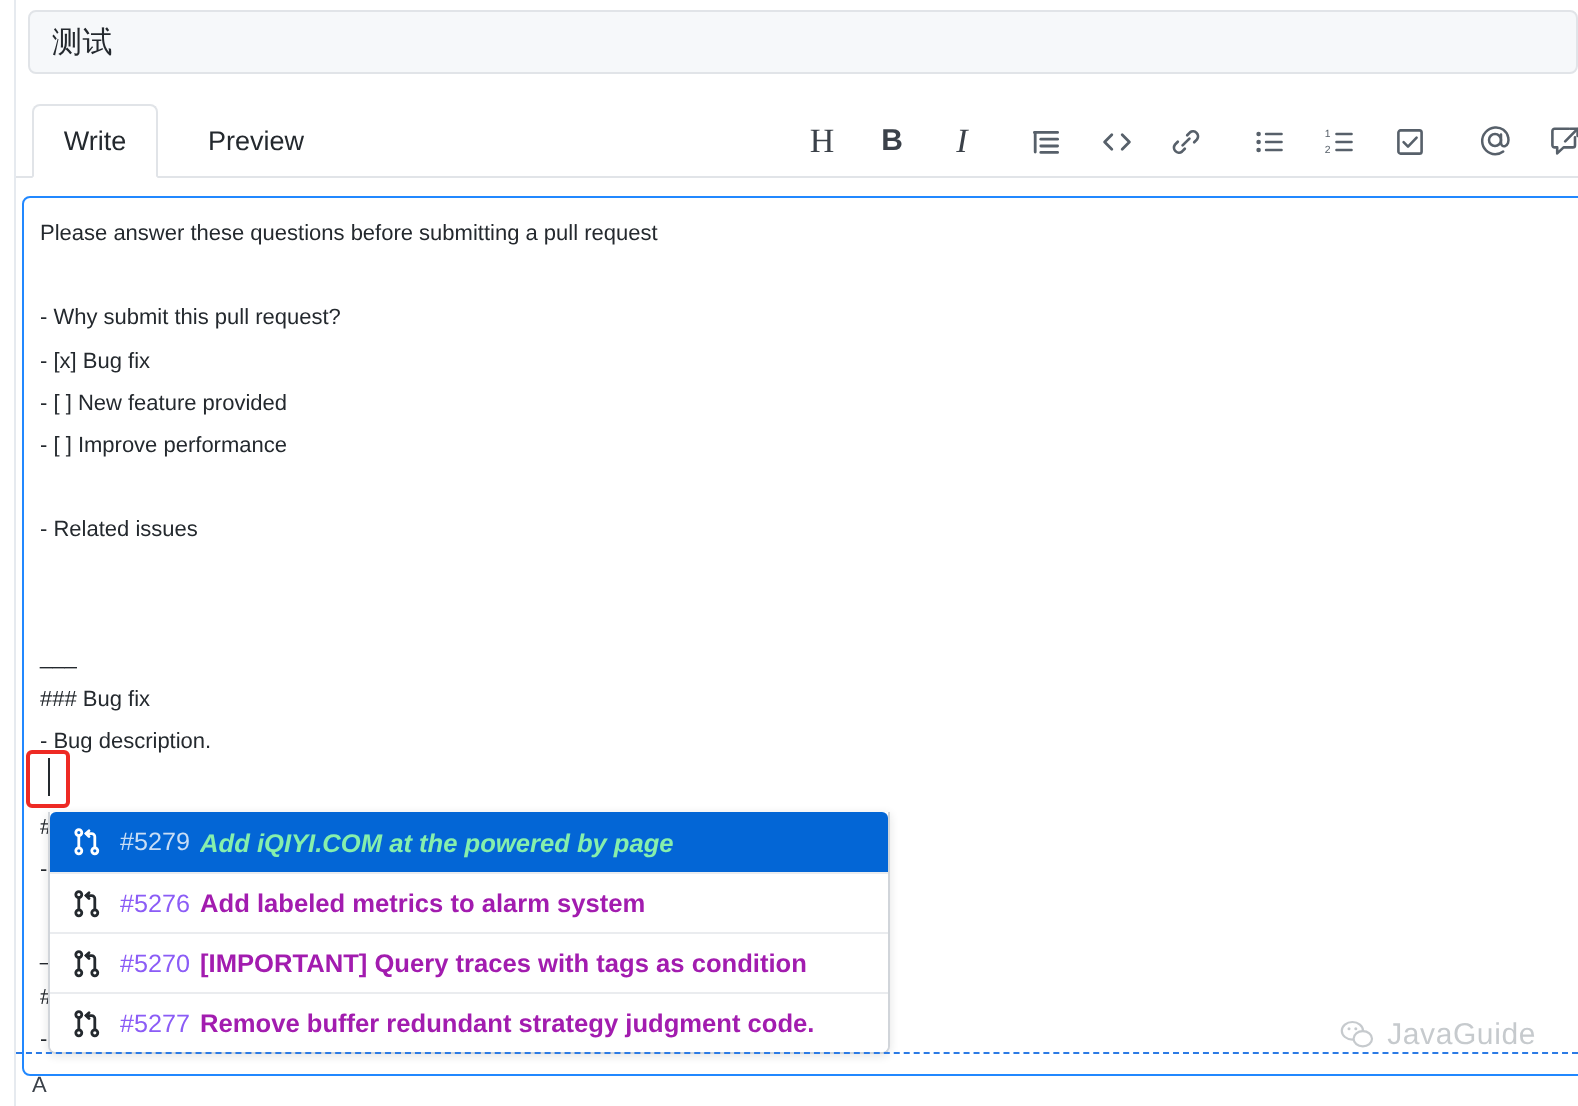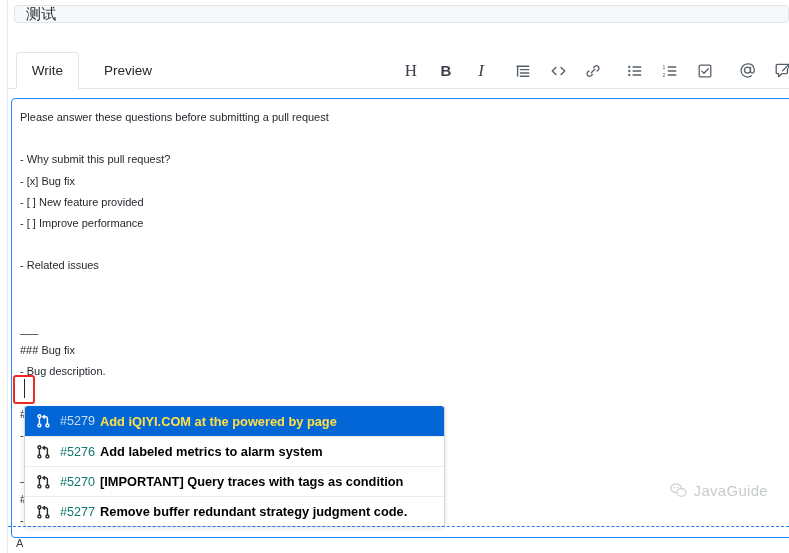--- a/index.html
+++ b/index.html
@@ -20,21 +20,21 @@
   .gutter-line {
     position: absolute;
     left: 7px; top: 0; width: 1px; height: 553px;
     background: #e6eaef;
   }
 
   
   .title-field {
     position: absolute;
     left: 14px; top: 5px;
-    width: 775px; height: 18px;
+    width: 775px; height: 32px;
     background: #f6f8fa;
     border: 1px solid #e1e4e8;
     border-radius: 4px;
     box-sizing: border-box;
     display: flex;
     align-items: center;
     padding-left: 11px;
   }
   .title-field-text {
     font-size: 15px;
@@ -178,47 +178,47 @@
     width: 18px;
     flex: 0 0 18px;
     display: flex;
     align-items: center;
     justify-content: center;
     color: #24292e;
   }
   .sg-row:first-child .sg-icon { color: #ffffff; }
   .sg-num {
     font-size: 12.6px;
-    color: #0f766e;
+    color: #8b5cf6;
     margin-left: 8px;
     white-space: nowrap;
   }
   .sg-row:first-child .sg-num { color: #c8ddf5; }
   .sg-title {
     font-size: 12.8px;
     font-weight: 700;
-    color: #000000;
+    color: #a21caf;
     margin-left: 5px;
     white-space: nowrap;
     overflow: hidden;
   }
-  .sg-row:first-child .sg-title { color: #fde047; }
+  .sg-row:first-child .sg-title { color: #86efac; font-style: italic; }
 
   
   .dashed-rule {
     position: absolute;
     left: 8px; top: 526px;
     width: 781px;
     border-top: 1px dashed #2c7be5;
   }
 
   
   .watermark {
     position: absolute;
-    right: 21px; top: 482px;
+    right: 21px; top: 509px;
     display: flex;
     align-items: center;
     opacity: .34;
   }
   .wm-logo {
     width: 17px; height: 15px;
     margin-right: 7px;
     position: relative;
   }
   .wm-text {

